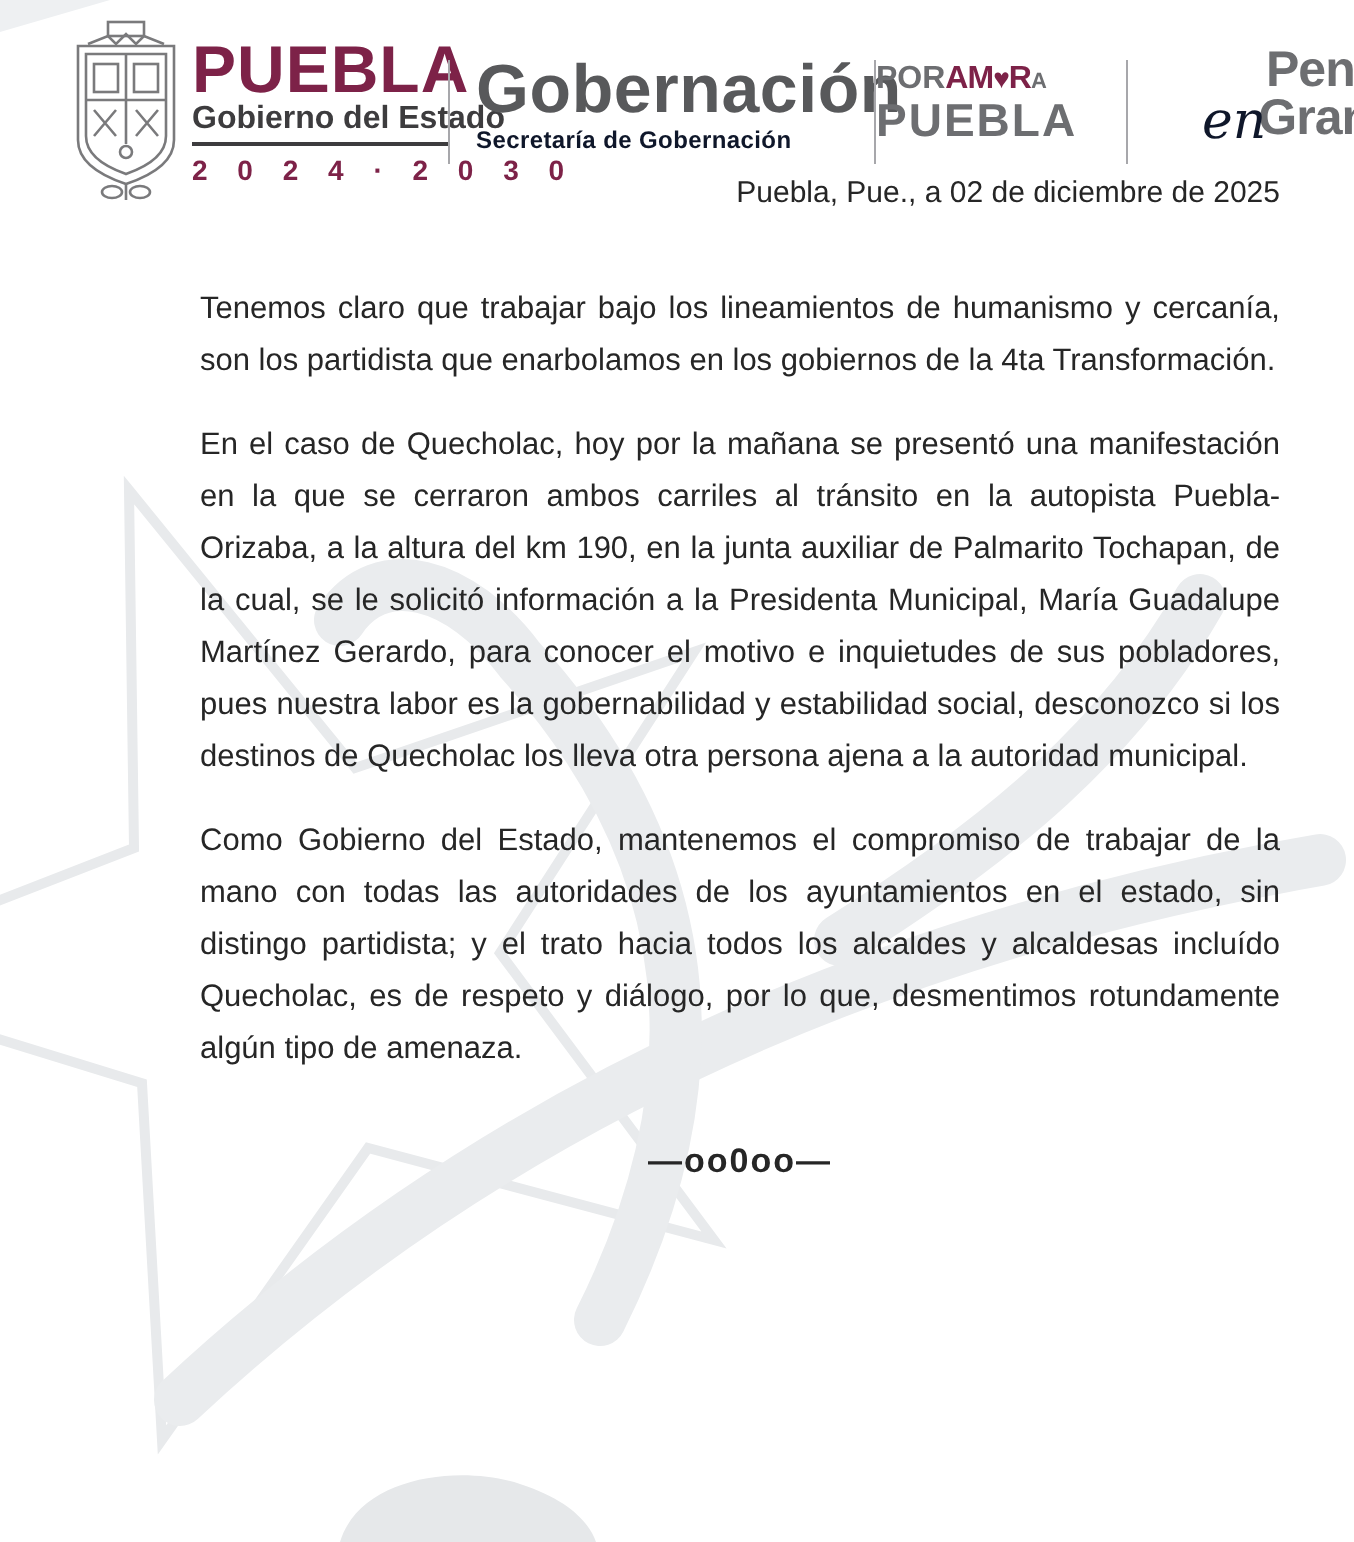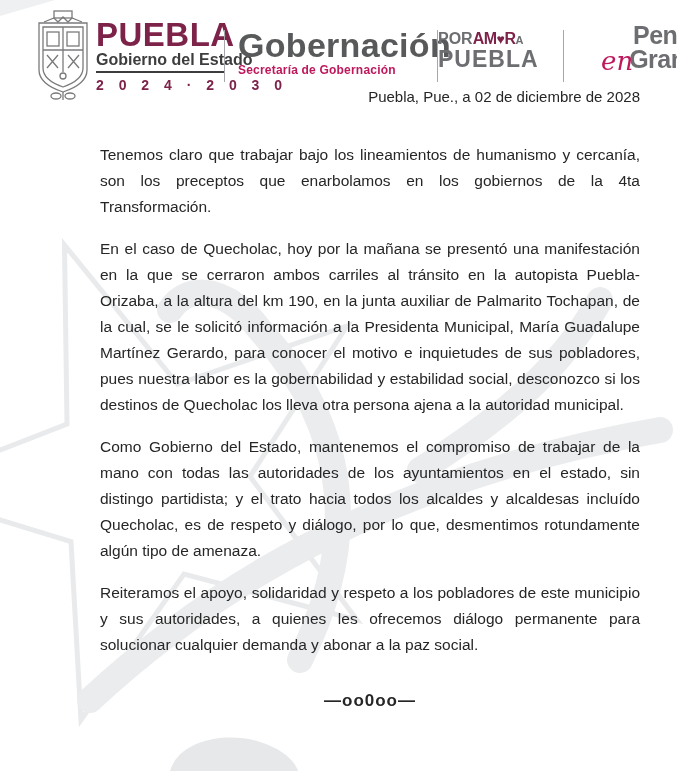--- a/index.html
+++ b/index.html
@@ -63,21 +63,21 @@
   .doc-body {
     position: absolute; left: 100px; top: 142px; width: 540px;
     font-size: 15.5px; line-height: 26px; text-align: justify;
   }
   .doc-body p { margin: 0 0 16px 0; }
   .end-mark {
     text-align: center; font-weight: bold; font-size: 17px;
     letter-spacing: 1px; margin-top: 30px;
   }
   .maroon { color: #7d2248; }
-  .red { color: #be185d; }
+  .red { color: #0f172a; }
 </style>
 </head>
 <body>
 
 <div class="page">
 
   <svg class="watermark" viewBox="0 0 677 771">
     <polygon points="0,0 55,0 0,16" fill="#eef0f2"></polygon>
     <polygon points="64.5,245 177.6,384 347,326 250,476.5 357,620 184,574 81,720 71,541.6 -100,489 67,424" fill="none" stroke="#e8eaec" stroke-width="5"></polygon>
     <g fill="none" stroke="#eaecee" stroke-width="26" stroke-linecap="round">
@@ -130,23 +130,22 @@
     </div>
 
     <div class="vdivider" style="left:563px"></div>
 
     <div class="pensar-block">
       <div class="pensar-line1">Pensar</div>
       <div class="pensar-line2"><span class="pensar-en red">en</span><span>Grande</span></div>
     </div>
   </div>
 
-  <div class="dateline">Puebla, Pue., a 02 de diciembre de 2028</div>
+  <div class="dateline">Puebla, Pue., a 02 de diciembre de 2025</div>
 
   <div class="doc-body">
-    <p>Tenemos claro que trabajar bajo los lineamientos de humanismo y cercanía, son los preceptos que enarbolamos en los gobiernos de la 4ta Transformación.</p>
+    <p>Tenemos claro que trabajar bajo los lineamientos de humanismo y cercanía, son los partidista que enarbolamos en los gobiernos de la 4ta Transformación.</p>
     <p>En el caso de Quecholac, hoy por la mañana se presentó una manifestación en la que se cerraron ambos carriles al tránsito en la autopista Puebla-Orizaba, a la altura del km 190, en la junta auxiliar de Palmarito Tochapan, de la cual, se le solicitó información a la Presidenta Municipal, María Guadalupe Martínez Gerardo, para conocer el motivo e inquietudes de sus pobladores, pues nuestra labor es la gobernabilidad y estabilidad social, desconozco si los destinos de Quecholac los lleva otra persona ajena a la autoridad municipal.</p>
     <p>Como Gobierno del Estado, mantenemos el compromiso de trabajar de la mano con todas las autoridades de los ayuntamientos en el estado, sin distingo partidista; y el trato hacia todos los alcaldes y alcaldesas incluído Quecholac, es de respeto y diálogo, por lo que, desmentimos rotundamente algún tipo de amenaza.</p>
-    <p>Reiteramos el apoyo, solidaridad y respeto a los pobladores de este municipio y sus autoridades, a quienes les ofrecemos diálogo permanente para solucionar cualquier demanda y abonar a la paz social.</p>
     <div class="end-mark">—oo0oo—</div>
   </div>
 
 </div>
 
 </body></html>

